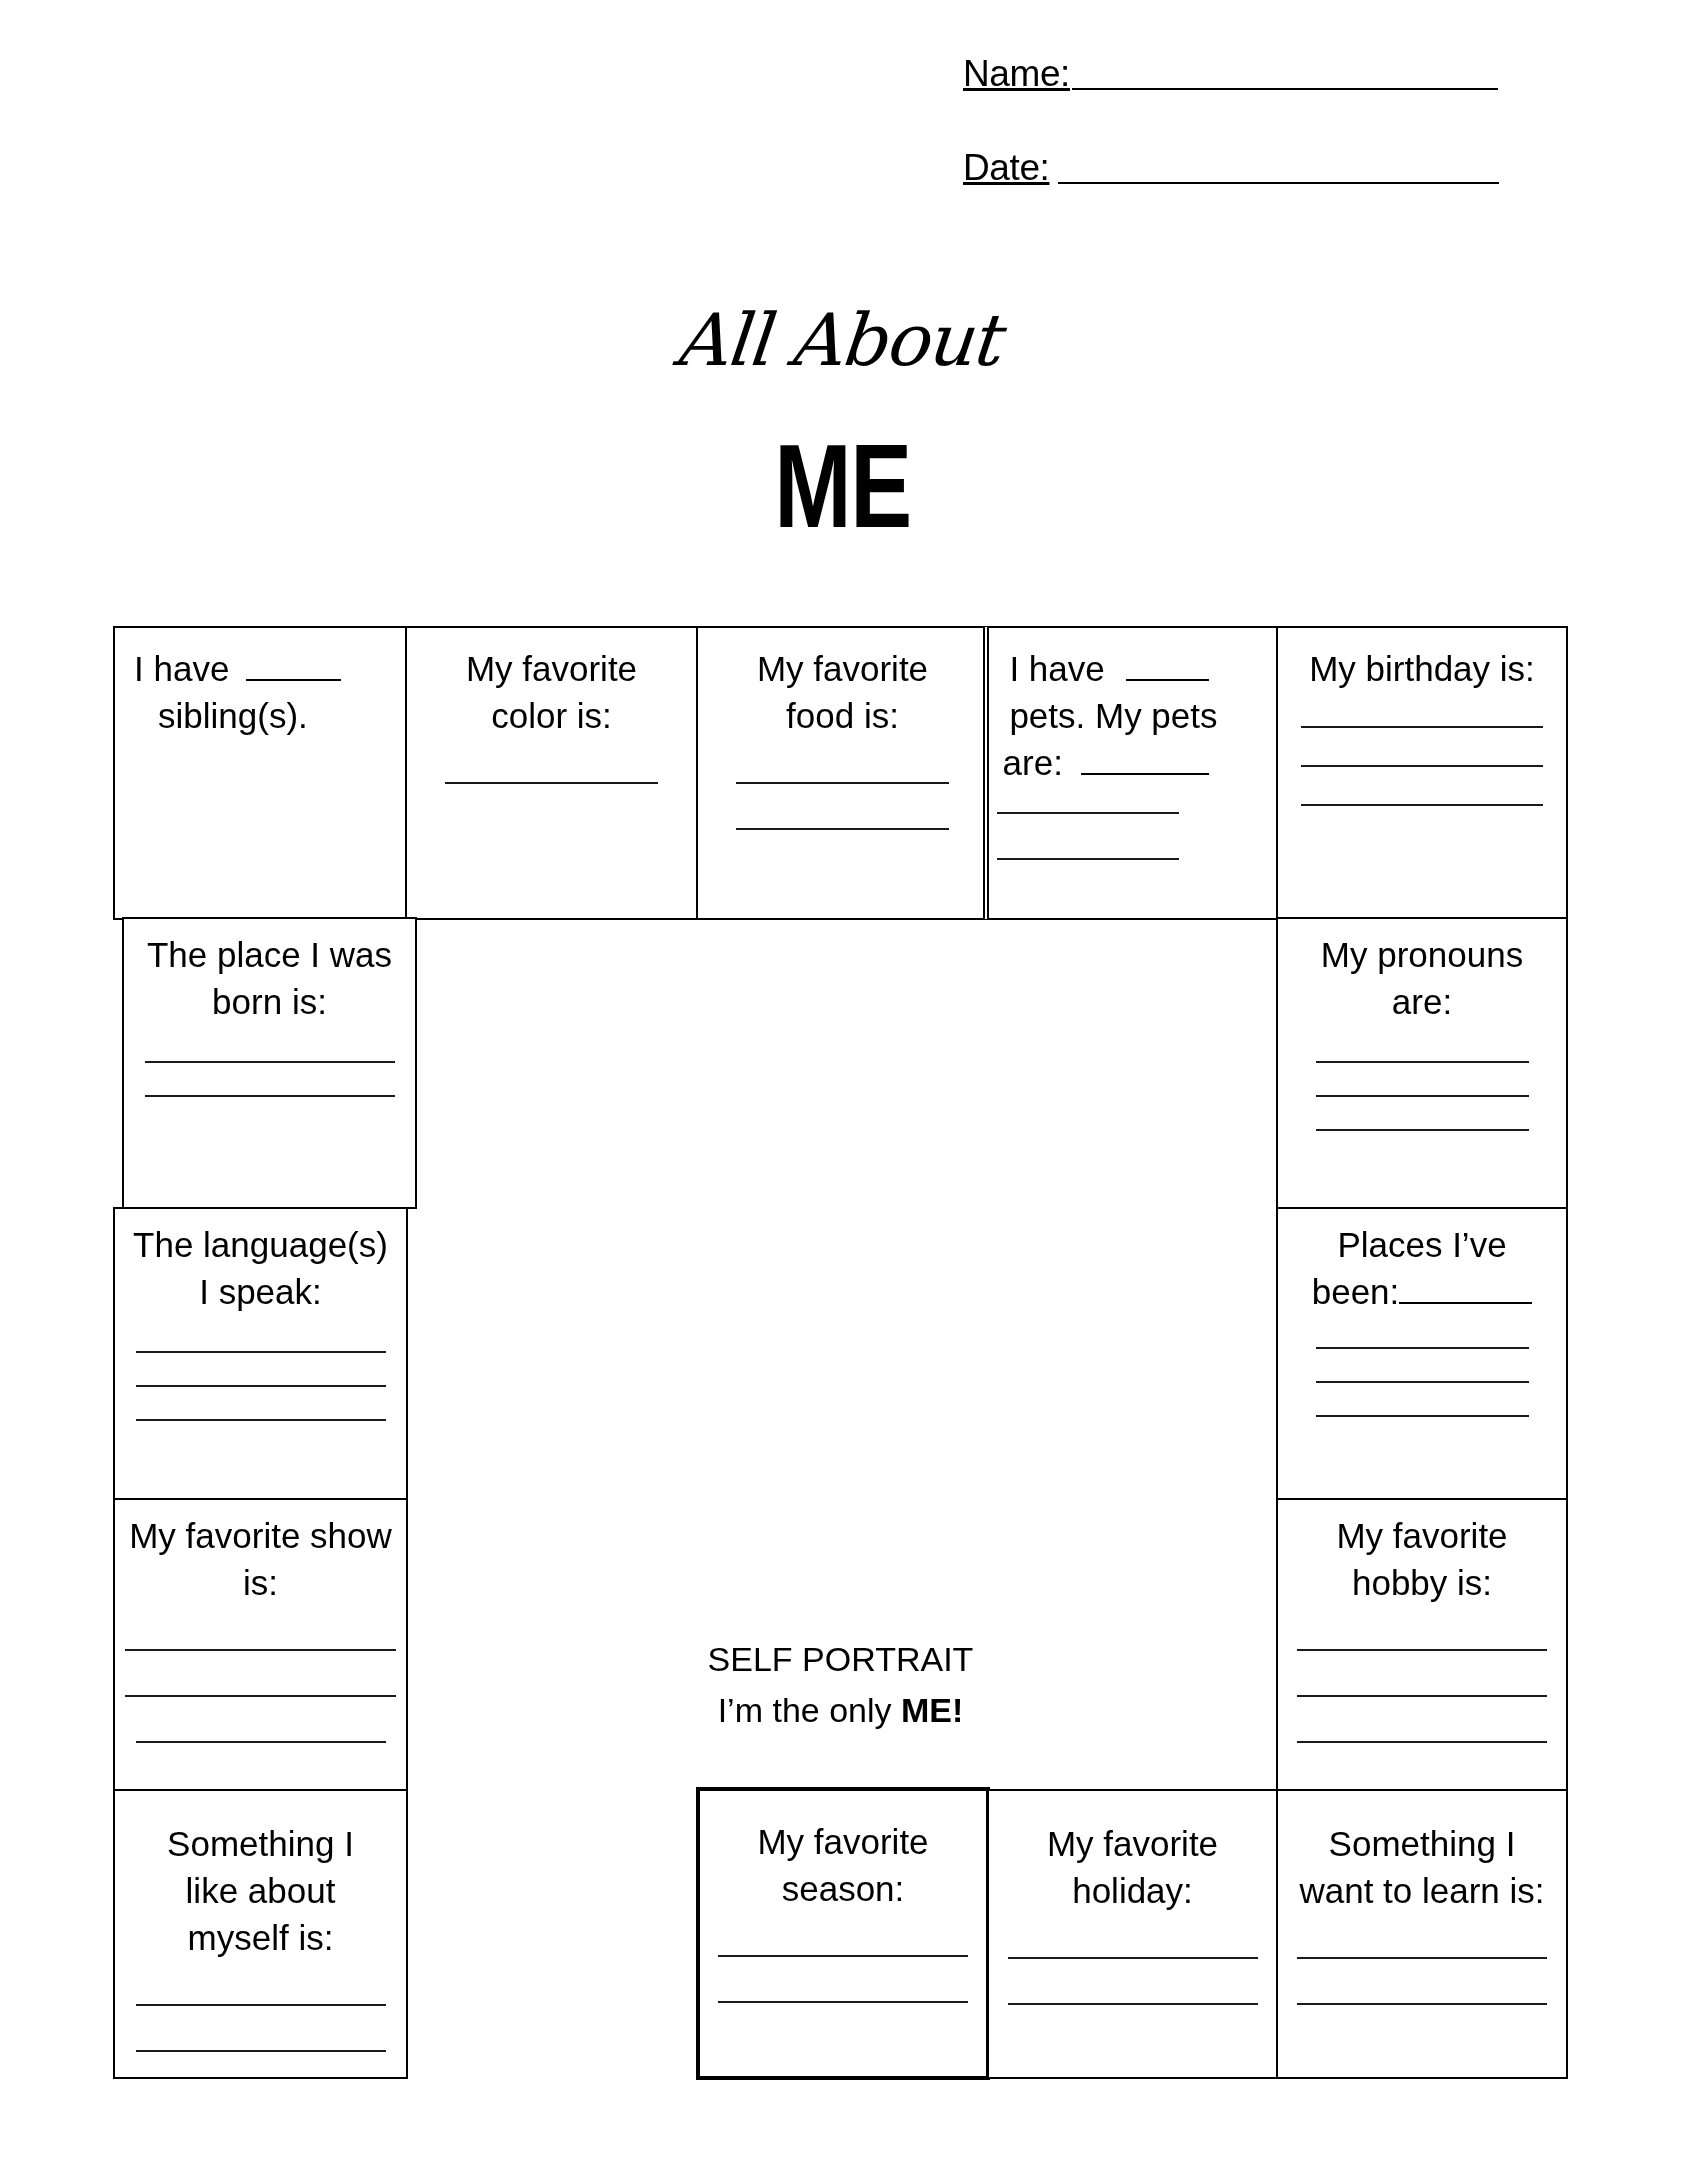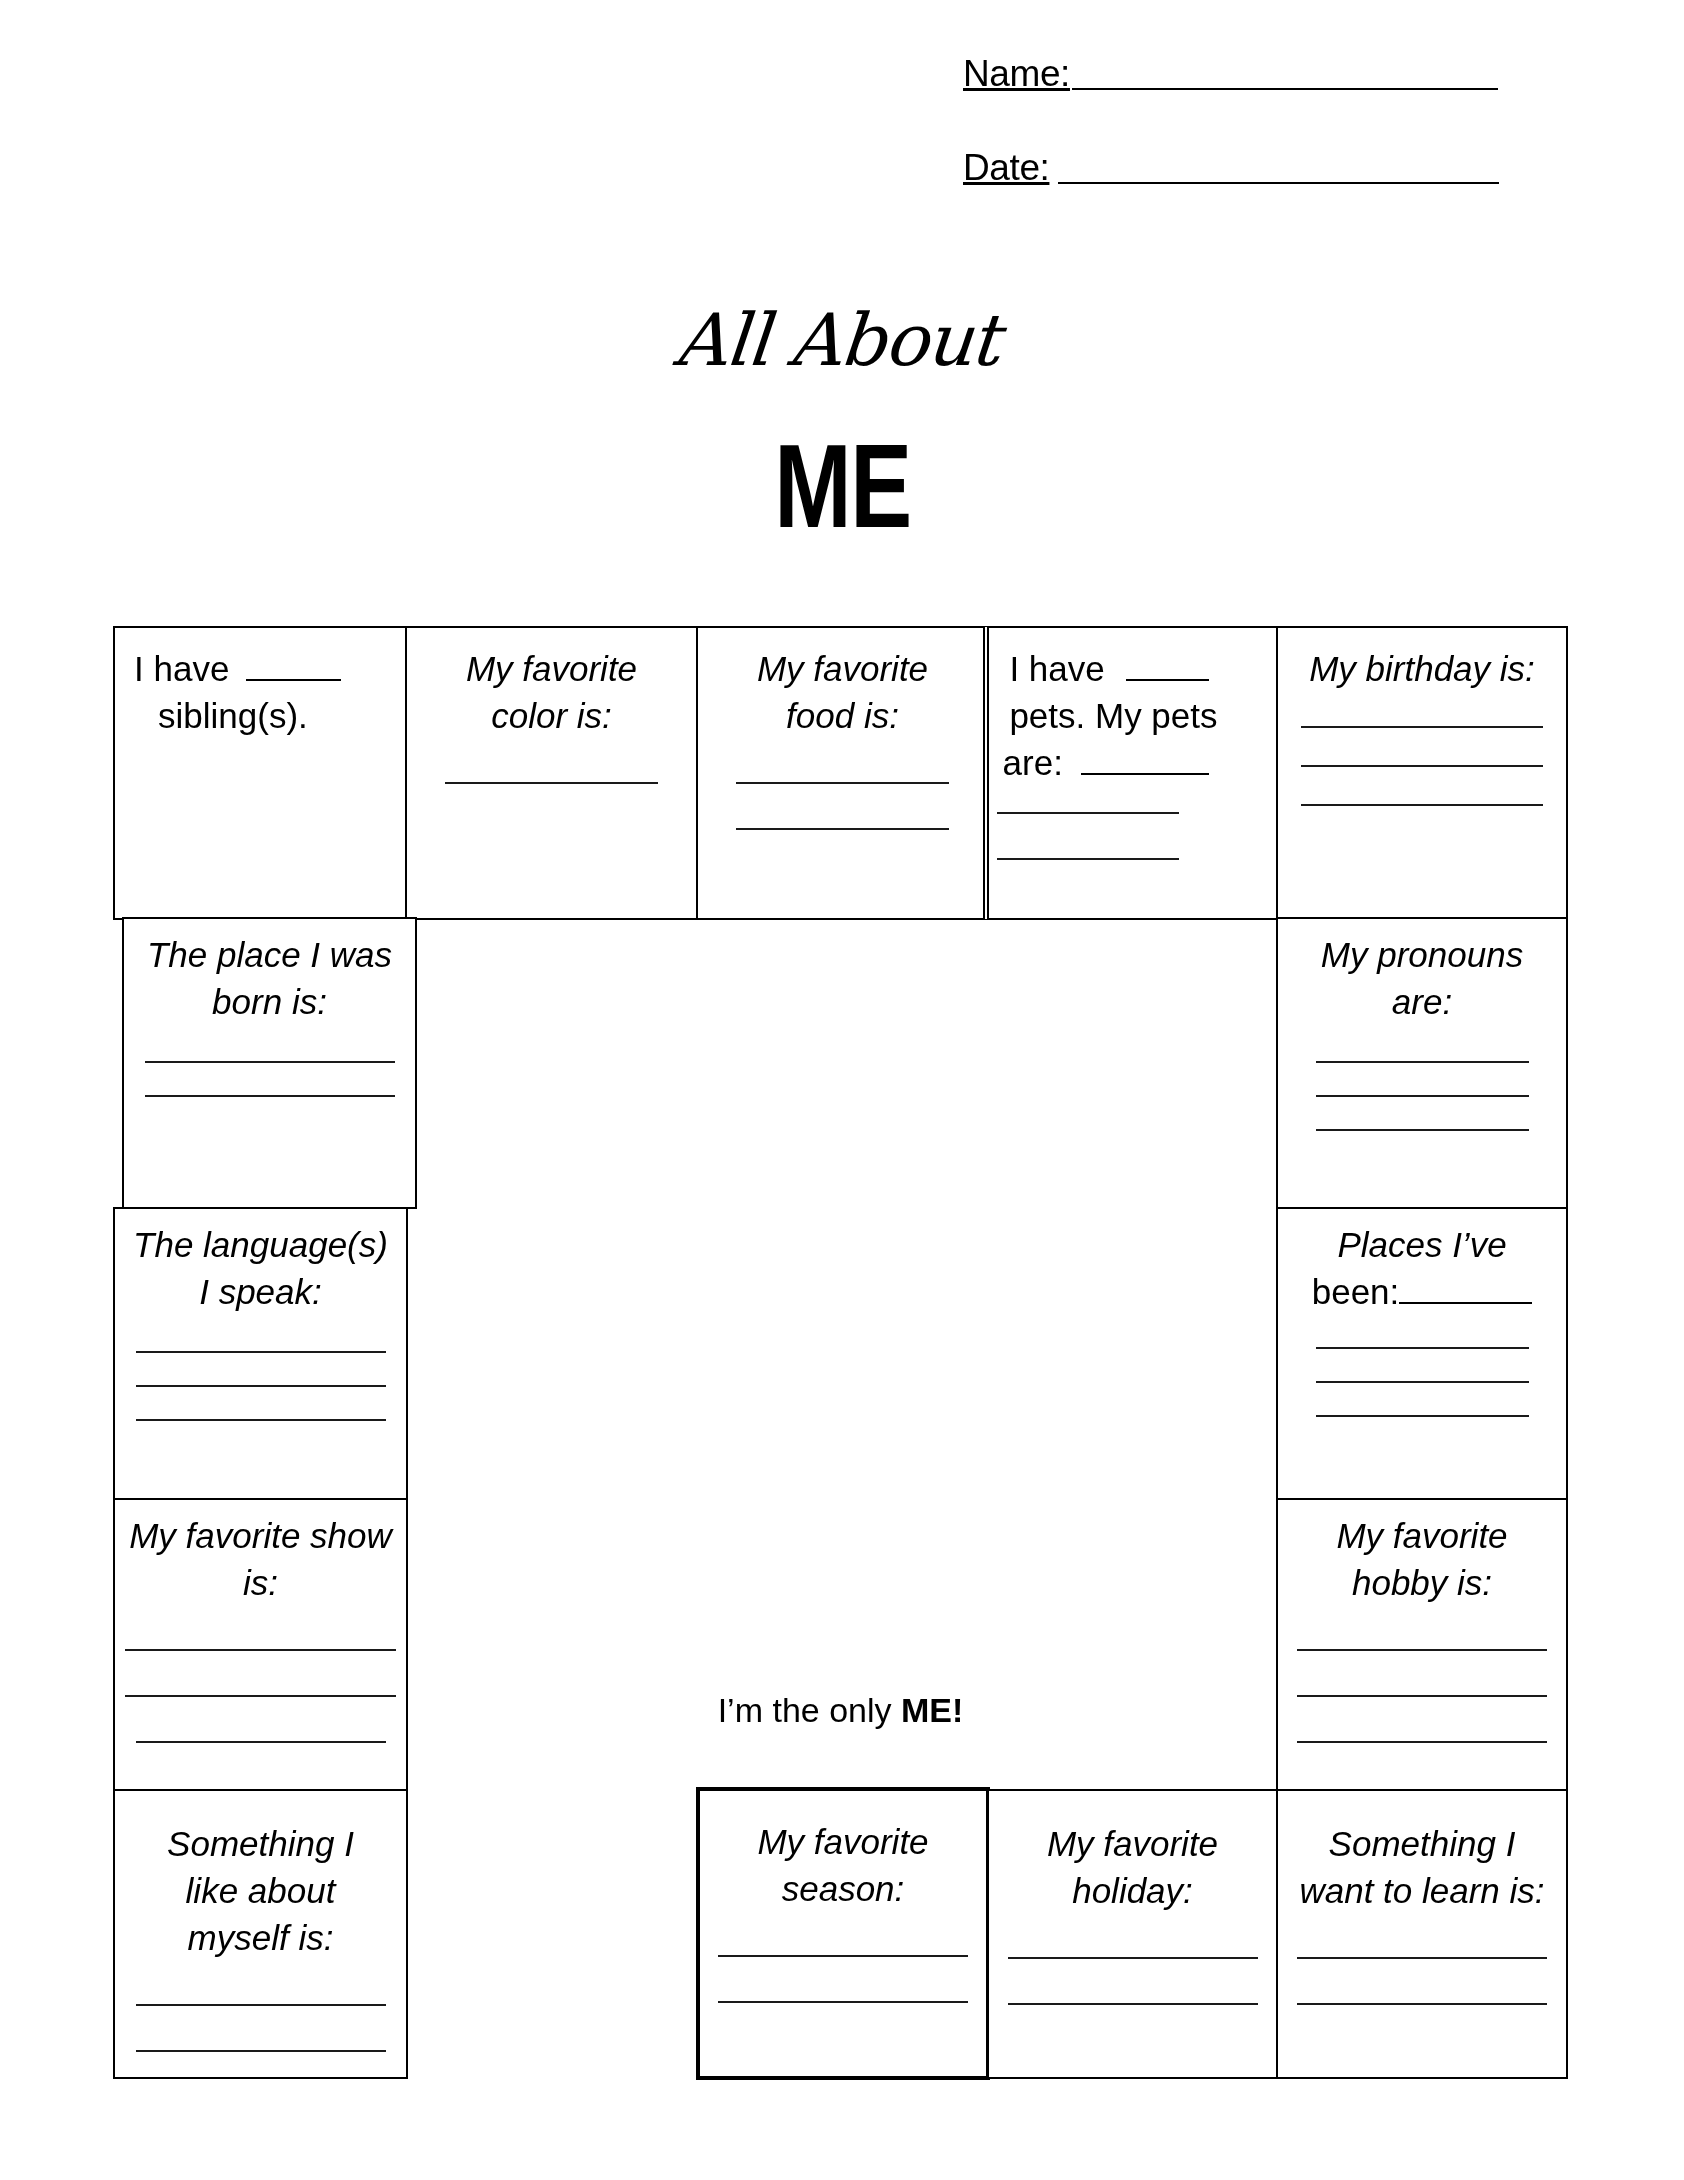--- a/index.html
+++ b/index.html
@@ -24,21 +24,21 @@
     font-family: "Liberation Sans", sans-serif; font-weight: bold; font-size: 119px;
     transform: scaleX(0.78); letter-spacing: -1.7px; line-height: 1;
   }
 
   .grid { position: absolute; left: 113px; top: 626px; width: 1455px; height: 1453px; }
   .cell {
     position: absolute; box-sizing: border-box; border: 2.6px solid #000;
     background: #fff; font-size: 35px; line-height: 47px; text-align: center;
     padding-top: 17px;
   }
-  .cell .label { display: block; padding: 0 6.8px; font-style: italic; }
+  .cell .label { display: block; padding: 0 6.8px; }
   .cell .blank { display: block; border-bottom: 2.1px solid #1a1a1a; height: 0; margin: 0 auto; }
   .cell.thick { border-width: 4.3px; }
   .cell.double-left { border-left: 6px double #000; }
 
   .portrait {
     position: absolute; left: 292px; top: 291px; width: 871px; height: 872px;
     box-sizing: border-box;
   }
   .portrait-caption {
     position: absolute; left: 0; right: 0; bottom: 53px; text-align: center;
@@ -150,20 +150,21 @@
   <div class="cell" style="left:1163px;top:872px;width:292px;height:293px;padding-top:12px;">
     <span class="label">My favorite</span>
     <span class="label">hobby is:</span>
     <span class="blank" style="width:250px;margin-top:43px;"></span>
     <span class="blank" style="width:250px;margin-top:44px;"></span>
     <span class="blank" style="width:250px;margin-top:44px;"></span>
   </div>
 
   <div class="portrait">
     <div class="portrait-caption">
+      <div>SELF PORTRAIT</div>
       <div><span>I’m the only </span><b>ME!</b></div>
     </div>
   </div>
 
   <div class="cell" style="left:0;top:1163px;width:295px;height:290px;padding-top:29px;">
     <span class="label">Something I</span>
     <span class="label">like about</span>
     <span class="label">myself is:</span>
     <span class="blank" style="width:250px;margin-top:43px;"></span>
     <span class="blank" style="width:250px;margin-top:44px;"></span>

